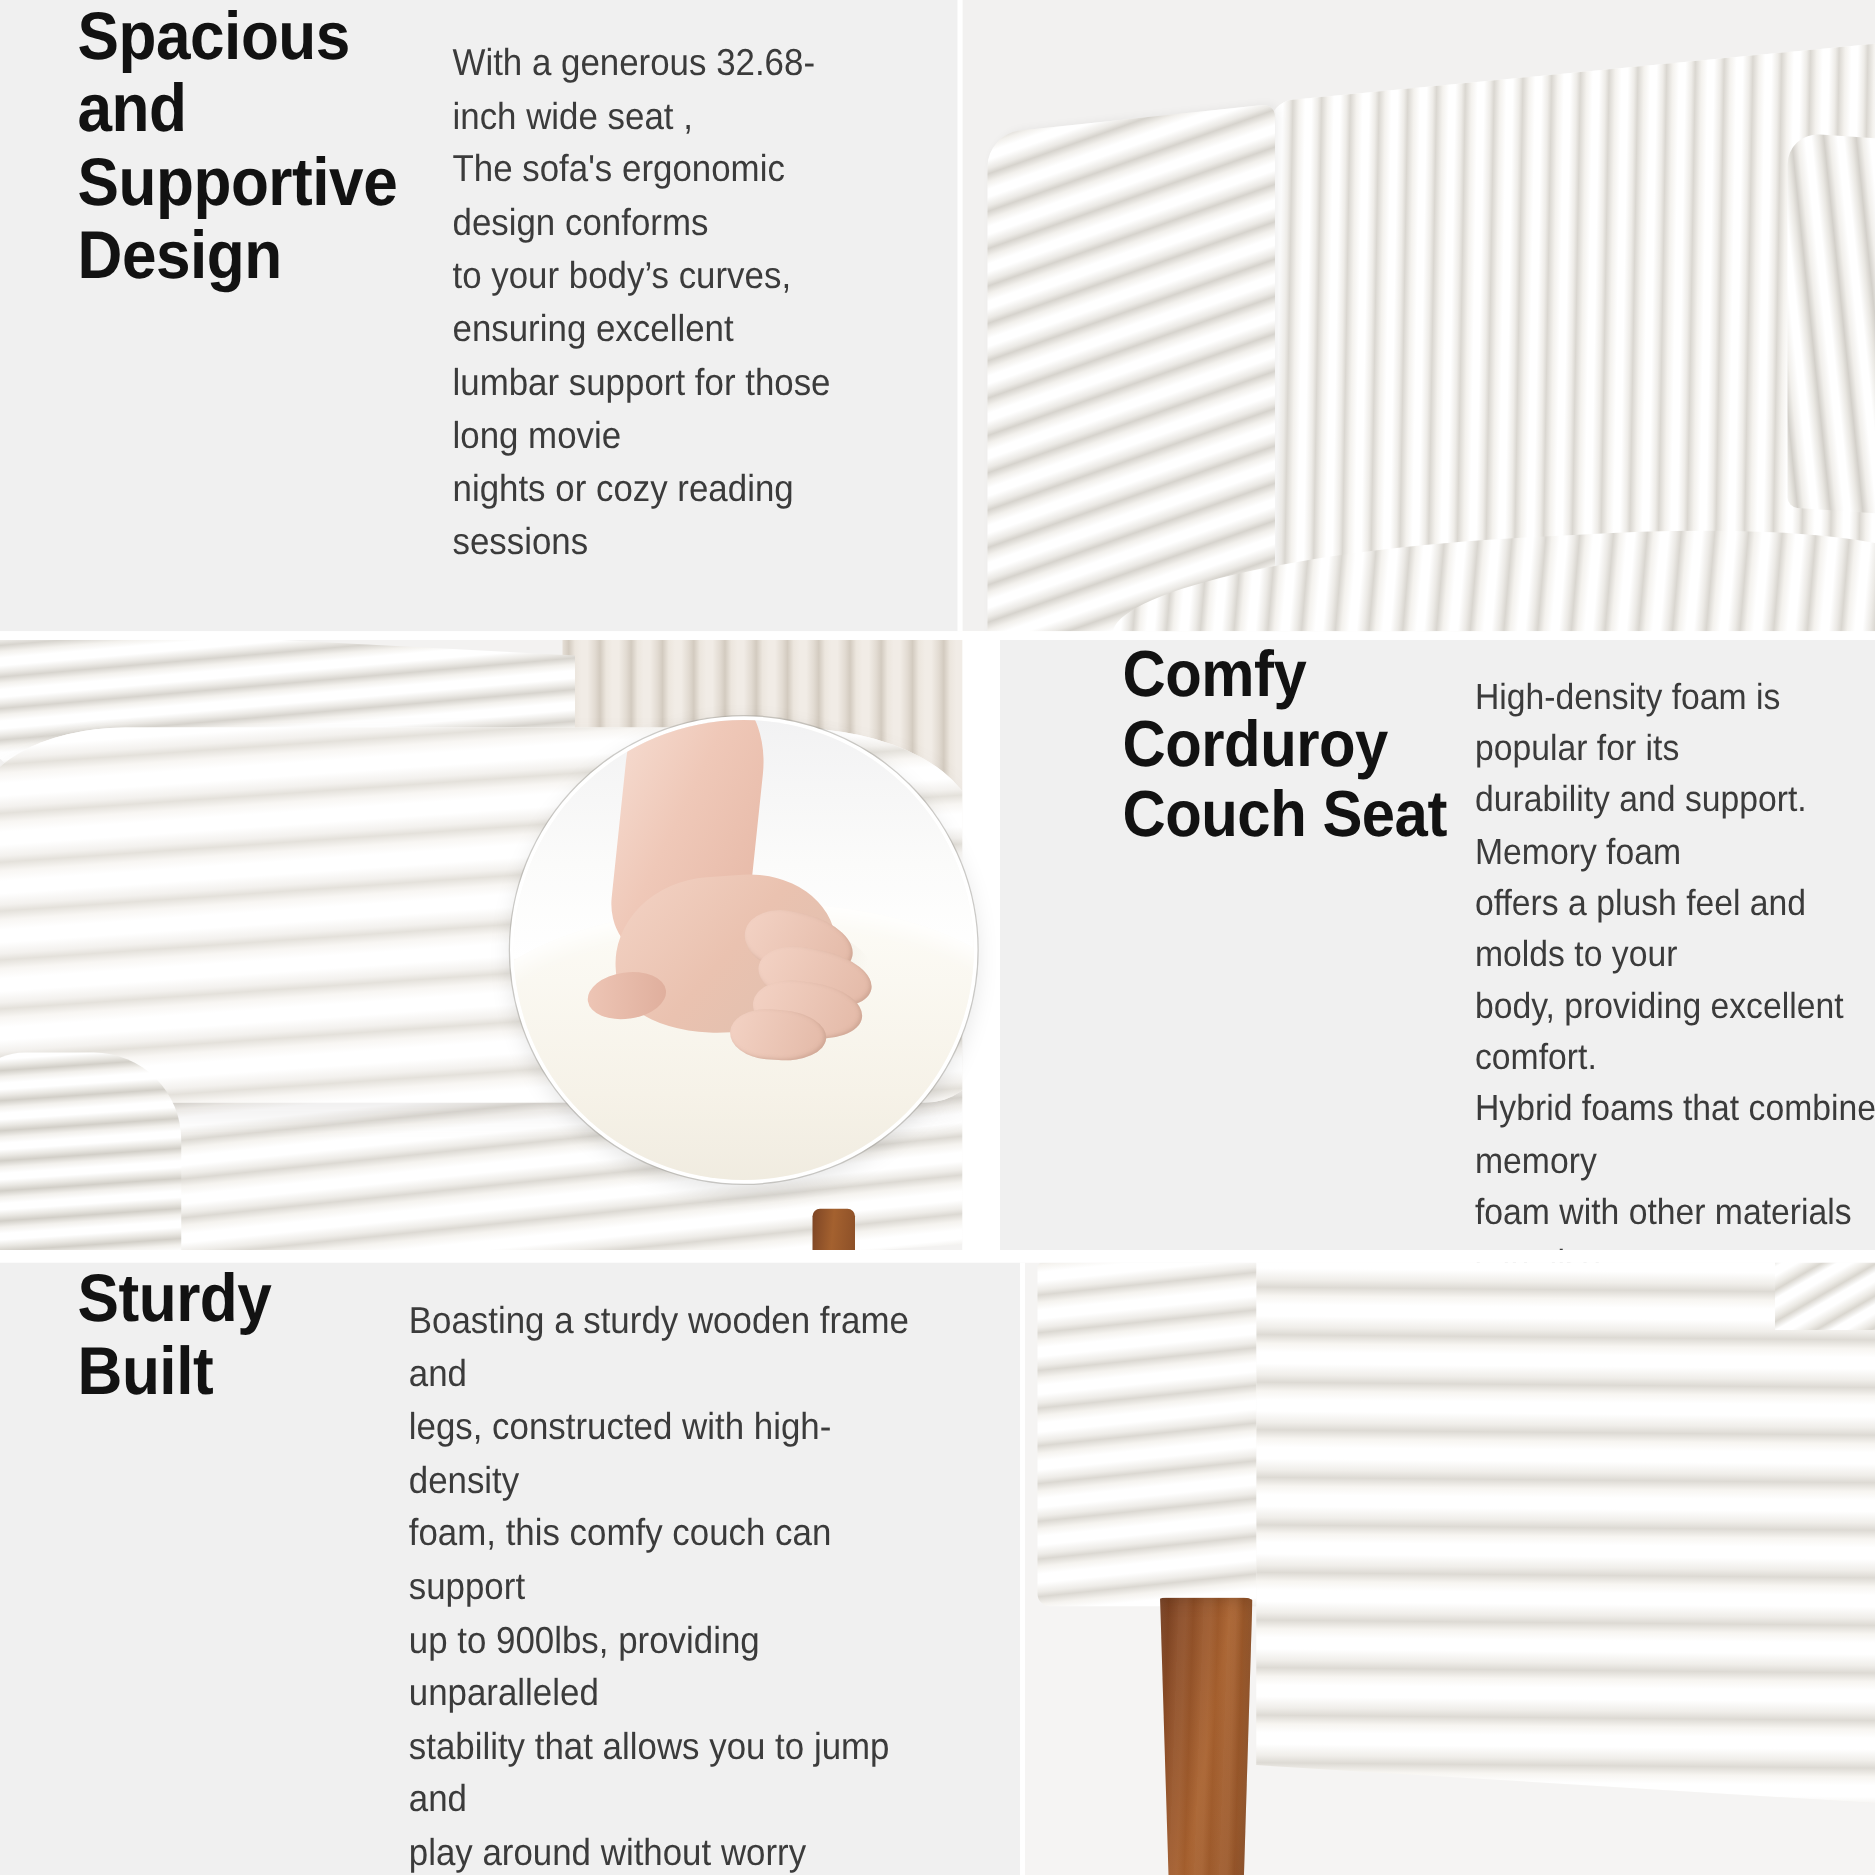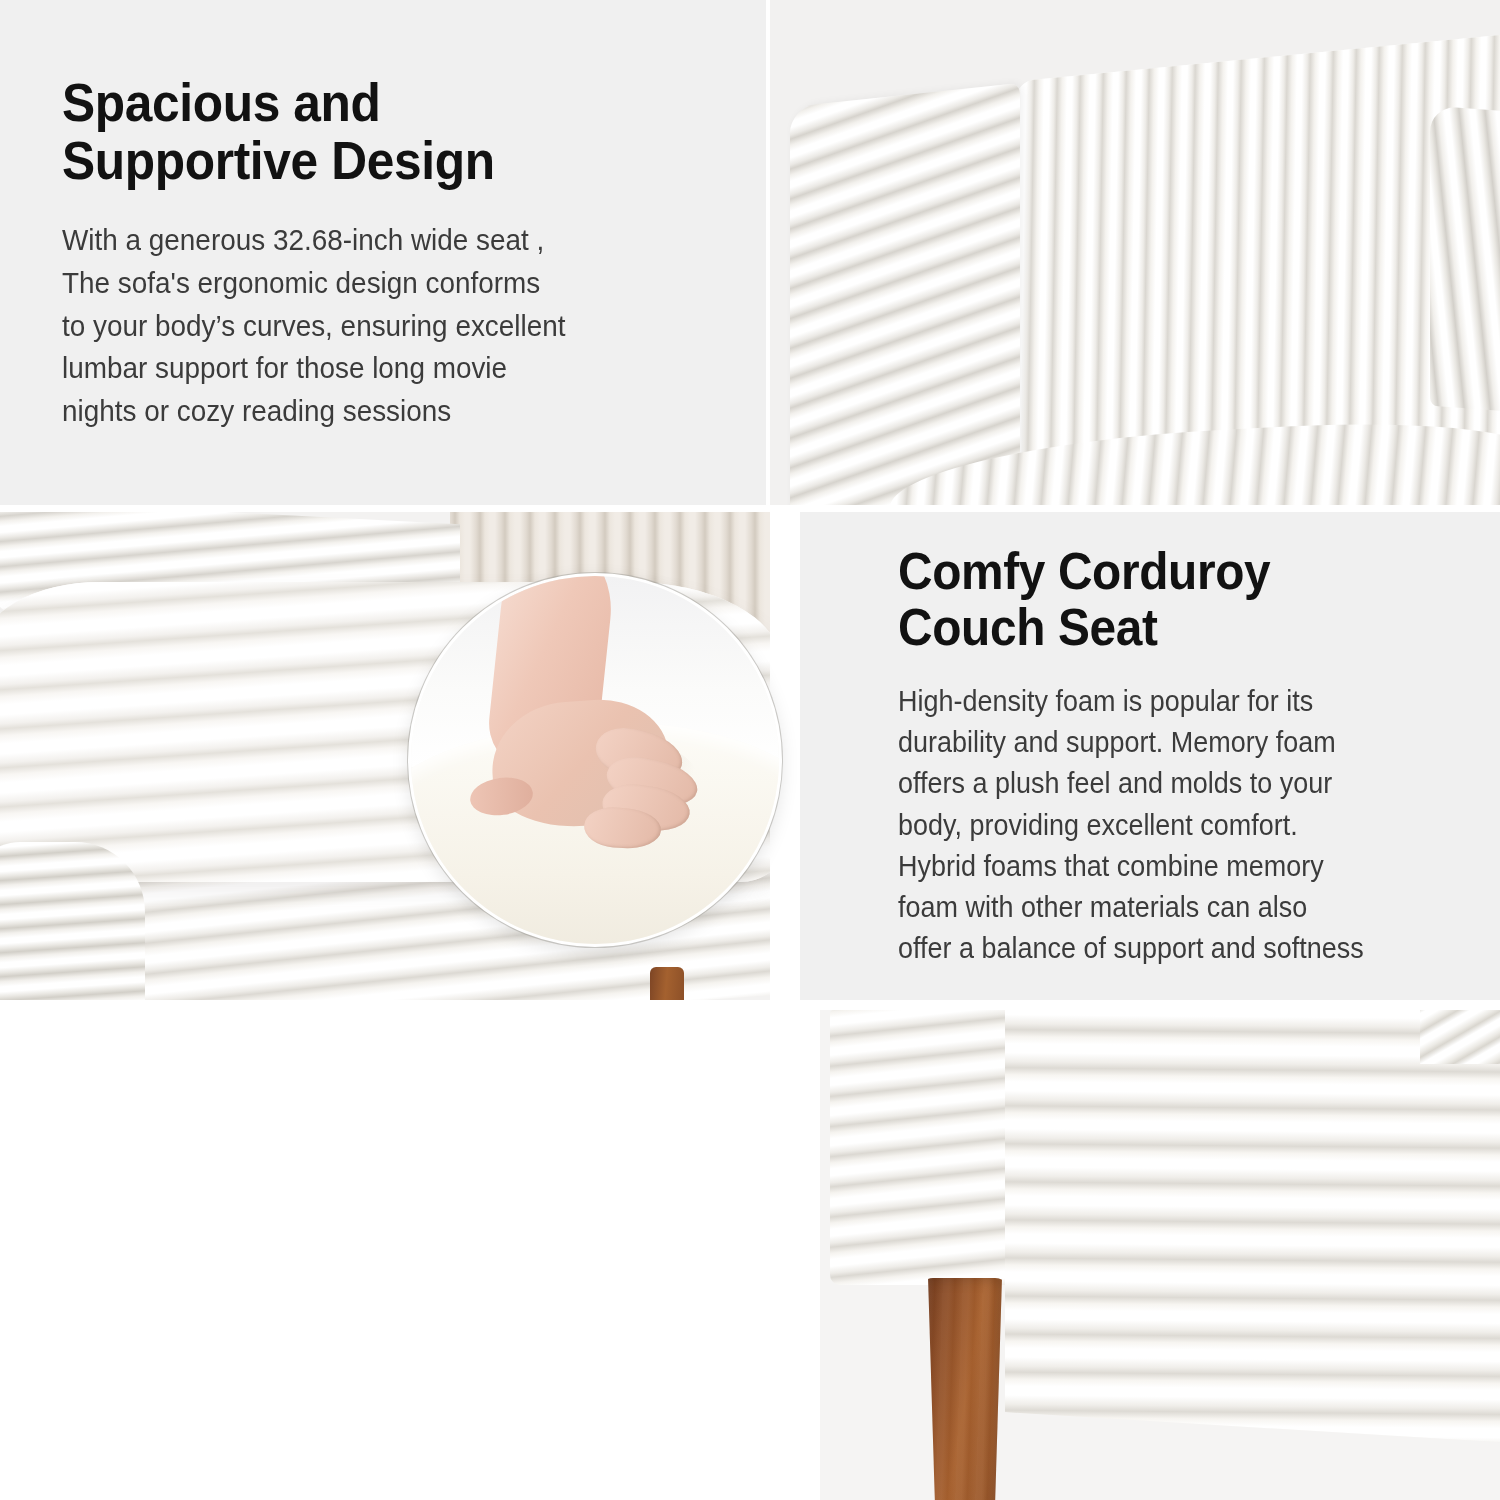--- a/index.html
+++ b/index.html
@@ -12,21 +12,21 @@
   .infographic {
     position:relative;
     width:1500px; height:1500px;
     background:#ffffff;
   }
 
   .text-pane {
     position:absolute;
     background:#f0f0f0;
     display:flex;
-    flex-direction:column;
+    flex-direction:row;
     justify-content:center;
   }
   .img-pane { position:absolute; overflow:hidden; background:#f0f0f0; }
 
   .heading {
     font-weight:700;
     color:#121212;
     letter-spacing:-0.4px;
     line-height:1.08;
     font-stretch:condensed;
@@ -400,20 +400,29 @@
         <div class="tex"></div>
       </div>
     <div class="r3-top-strip">
         <div class="tex"></div>
       </div>
     <div class="r3-leg">
       <div class="r3-leg-grain"></div>
     </div>
   </div>
 
+  <div class="text-pane" id="row3-text">
+    <div class="heading">Sturdy Built</div>
+    <div class="body-copy">Boasting a sturdy wooden frame and
+legs, constructed with high-density
+foam, this comfy couch can support
+up to 900lbs, providing unparalleled
+stability that allows you to jump and
+play around without worry</div>
+  </div>
 
   <div class="gap-h" style="top:505px;height:7px;"></div>
   <div class="gap-h" style="top:1000px;height:10px;"></div>
   <div class="gap-v" style="left:766px;width:4px;height:505px;top:0;"></div>
   <div class="gap-v" style="left:770px;width:4px;height:488px;top:512px;"></div>
   <div class="gap-v" style="left:816px;width:4px;height:490px;top:1010px;"></div>
 
 </div>
 
 </body></html>

